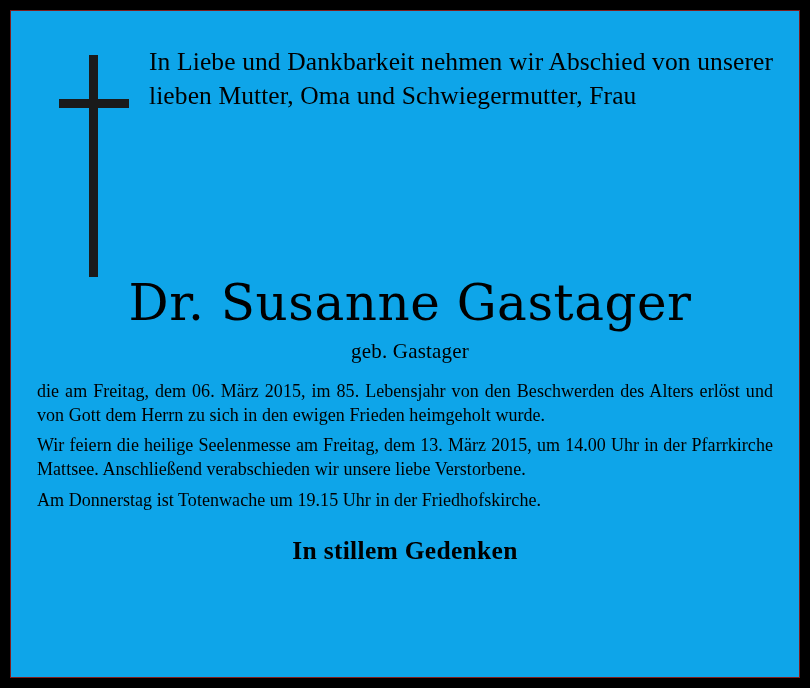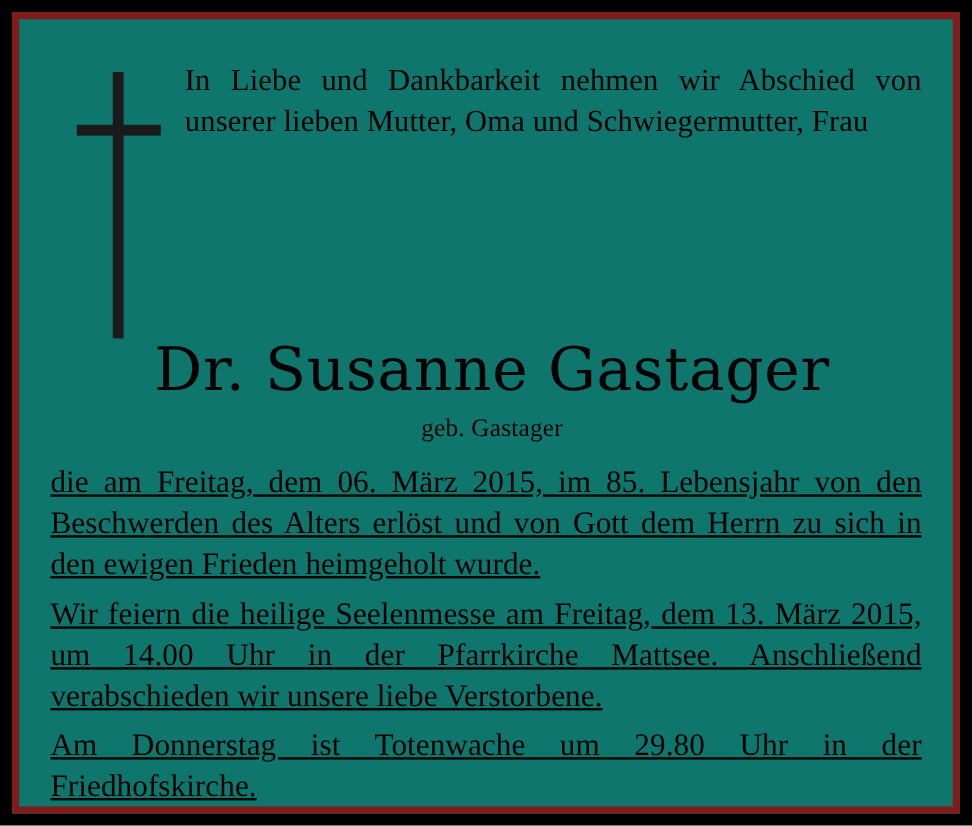--- a/index.html
+++ b/index.html
@@ -20,22 +20,22 @@
     width: 810px;
     height: 688px;
     background: #000000;
     padding: 10px 10px 10px 10px;
   }
 
   .obituary-inner {
     box-sizing: border-box;
     width: 100%;
     height: 100%;
-    background: #0f766e;
-    border: 6px solid #7f1d1d;
+    background: #0ea5e9;
+    border: 1px solid #7f1d1d;
     padding: 22px 26px 14px 26px;
     position: relative;
   }
 
   
   .top-block {
     display: flex;
     align-items: flex-start;
   }
 
@@ -95,26 +95,25 @@
     margin-left: 10px;
     letter-spacing: 0.2px;
   }
 
   
   .body-text {
     margin-top: 16px;
   }
   .body-text p {
     margin: 0 0 2px 0;
-    font-size: 26px;
+    font-size: 18px;
     line-height: 1.315;
     text-align: justify;
     text-align-last: left;
     letter-spacing: 0.05px;
-    text-decoration: underline;
   }
   .body-text p + p {
     margin-top: 7px;
   }
 
   
   .closing {
     text-align: center;
     margin-top: 24px;
   }
@@ -141,21 +140,21 @@
     </div>
 
     <div class="name-line">
       <span class="name">Dr. Susanne Gastager</span>
     </div>
     <div class="maiden">geb. Gastager</div>
 
     <div class="body-text">
       <p>die am Freitag, dem 06. März 2015, im 85. Lebensjahr von den Beschwerden des Alters erlöst und von Gott dem Herrn zu sich in den ewigen Frieden heimgeholt wurde.</p>
       <p>Wir feiern die heilige Seelenmesse am Freitag, dem 13. März 2015, um 14.00 Uhr in der Pfarrkirche Mattsee. Anschließend verabschieden wir unsere liebe Verstorbene.</p>
-      <p>Am Donnerstag ist Totenwache um 29.80 Uhr in der Friedhofskirche.</p>
+      <p>Am Donnerstag ist Totenwache um 19.15 Uhr in der Friedhofskirche.</p>
     </div>
 
     <div class="closing">
       <div class="in-memory">In stillem Gedenken</div>
 
     </div>
 
   </div>
 </div>
 

